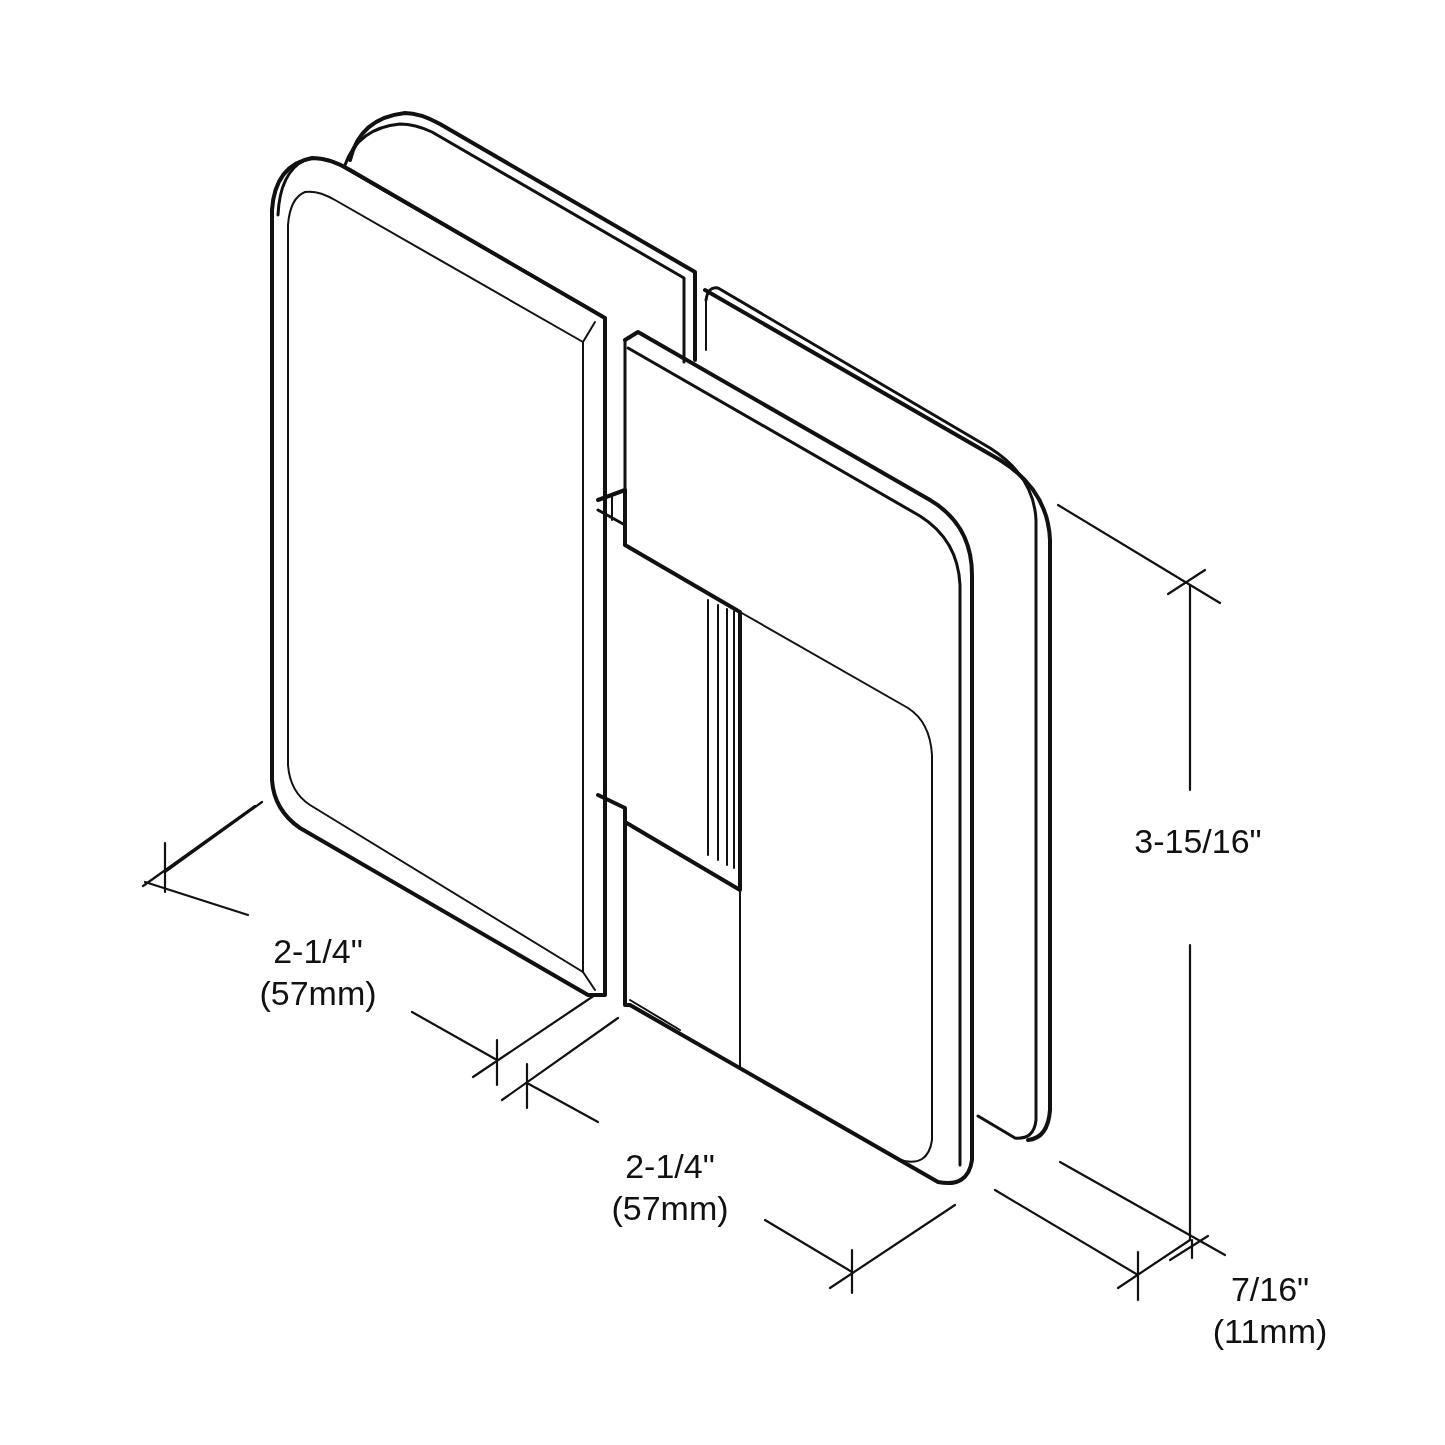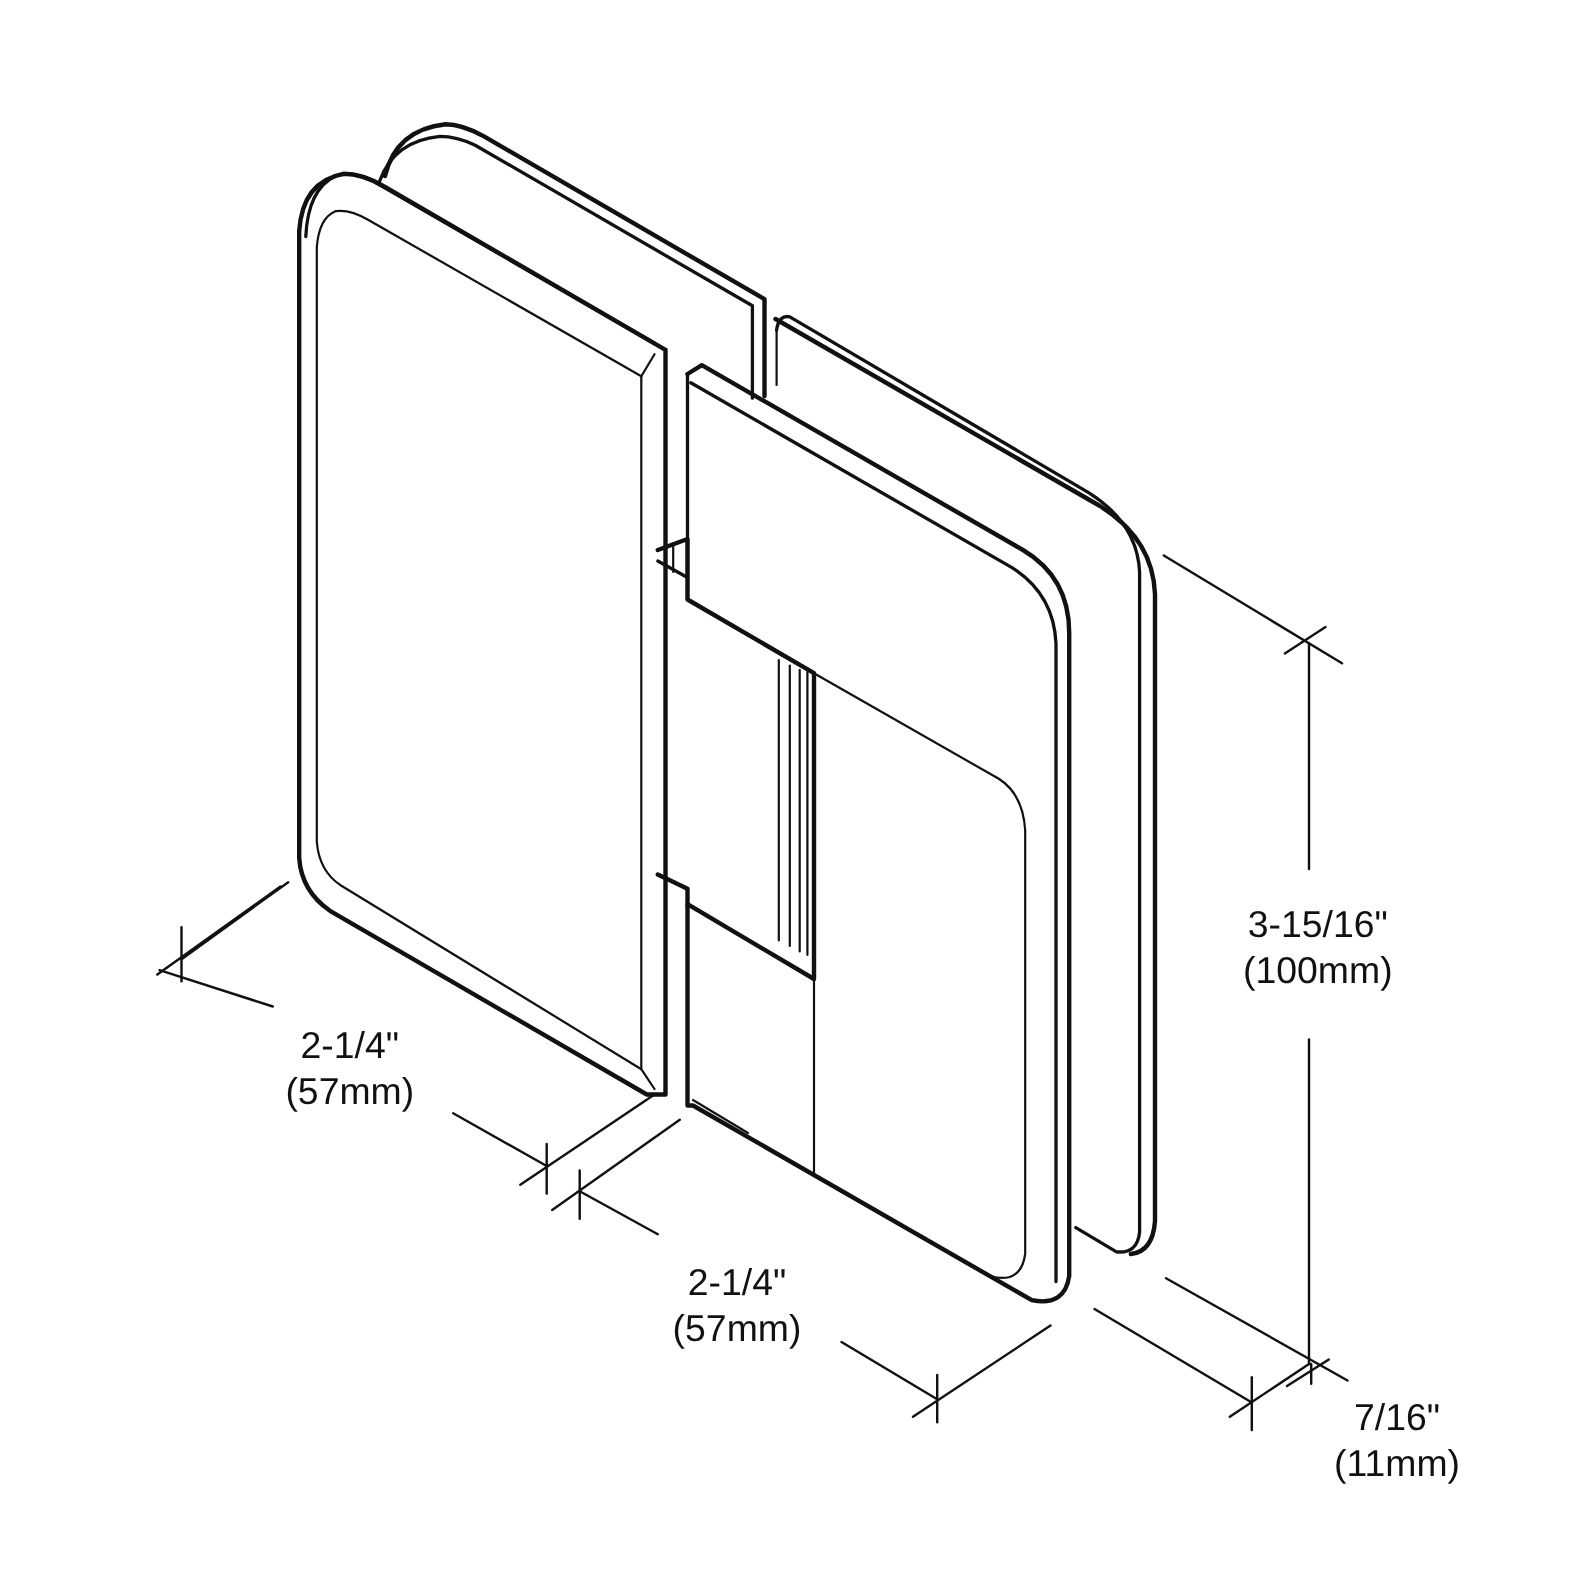--- a/index.html
+++ b/index.html
@@ -108,20 +108,19 @@
     <span>(57mm)</span>
   </div>
 
   <div class="label" style="left:580px; top:1145px; width:180px;">
     <span>2-1/4"</span>
     <span>(57mm)</span>
   </div>
 
   <div class="label" style="left:1098px; top:820px; width:200px;">
     <span>3-15/16"</span>
-    <span>(100mm)</span>
   </div>
 
   <div class="label" style="left:1180px; top:1268px; width:180px;">
     <span>7/16"</span>
     <span>(11mm)</span>
   </div>
 </div>
 
 </body></html>

